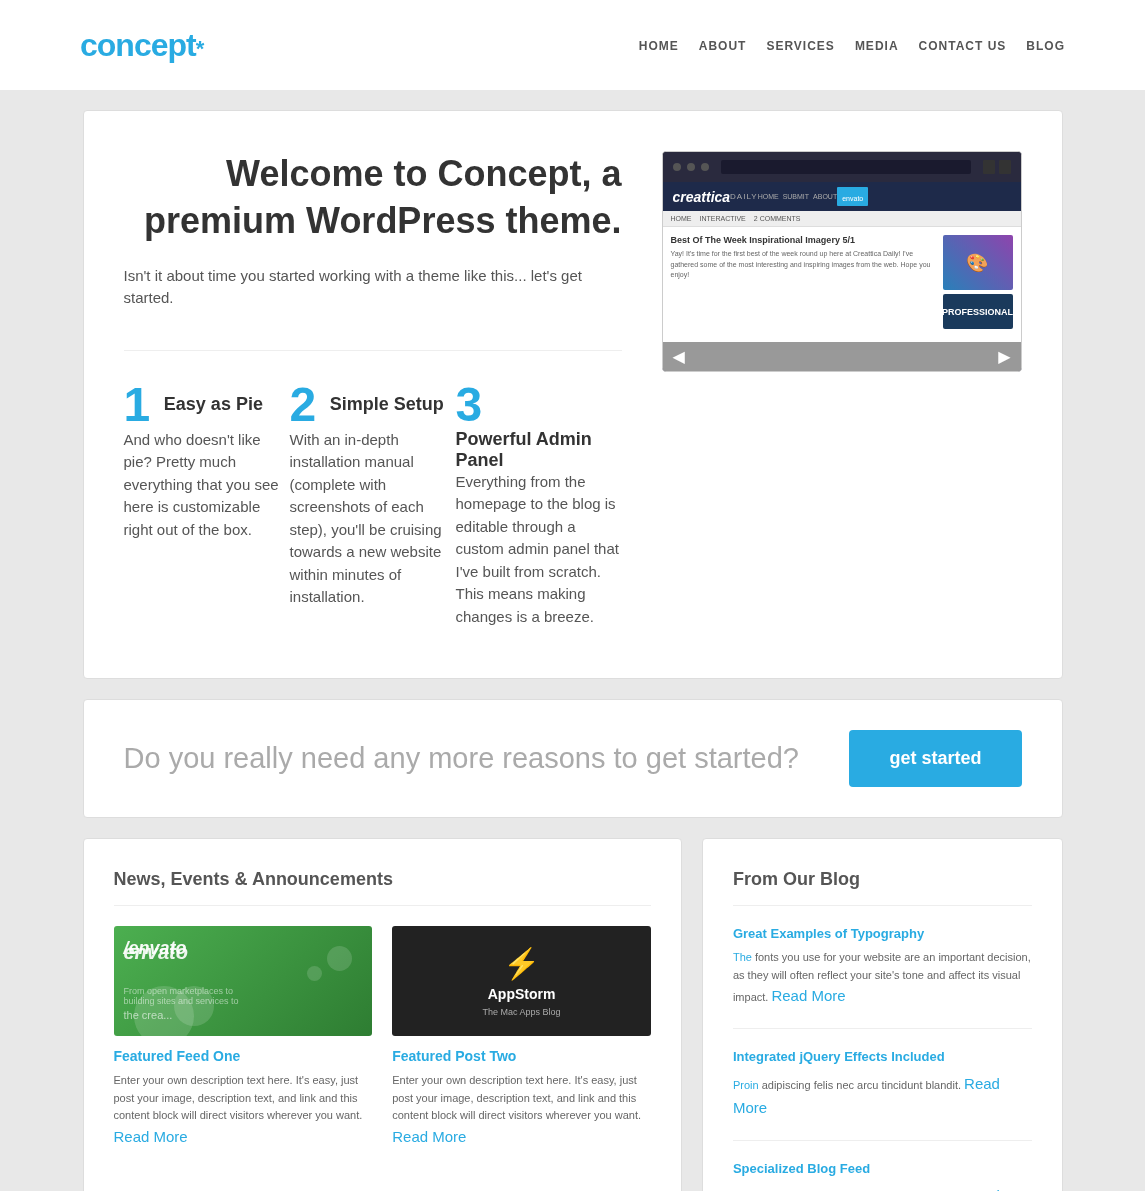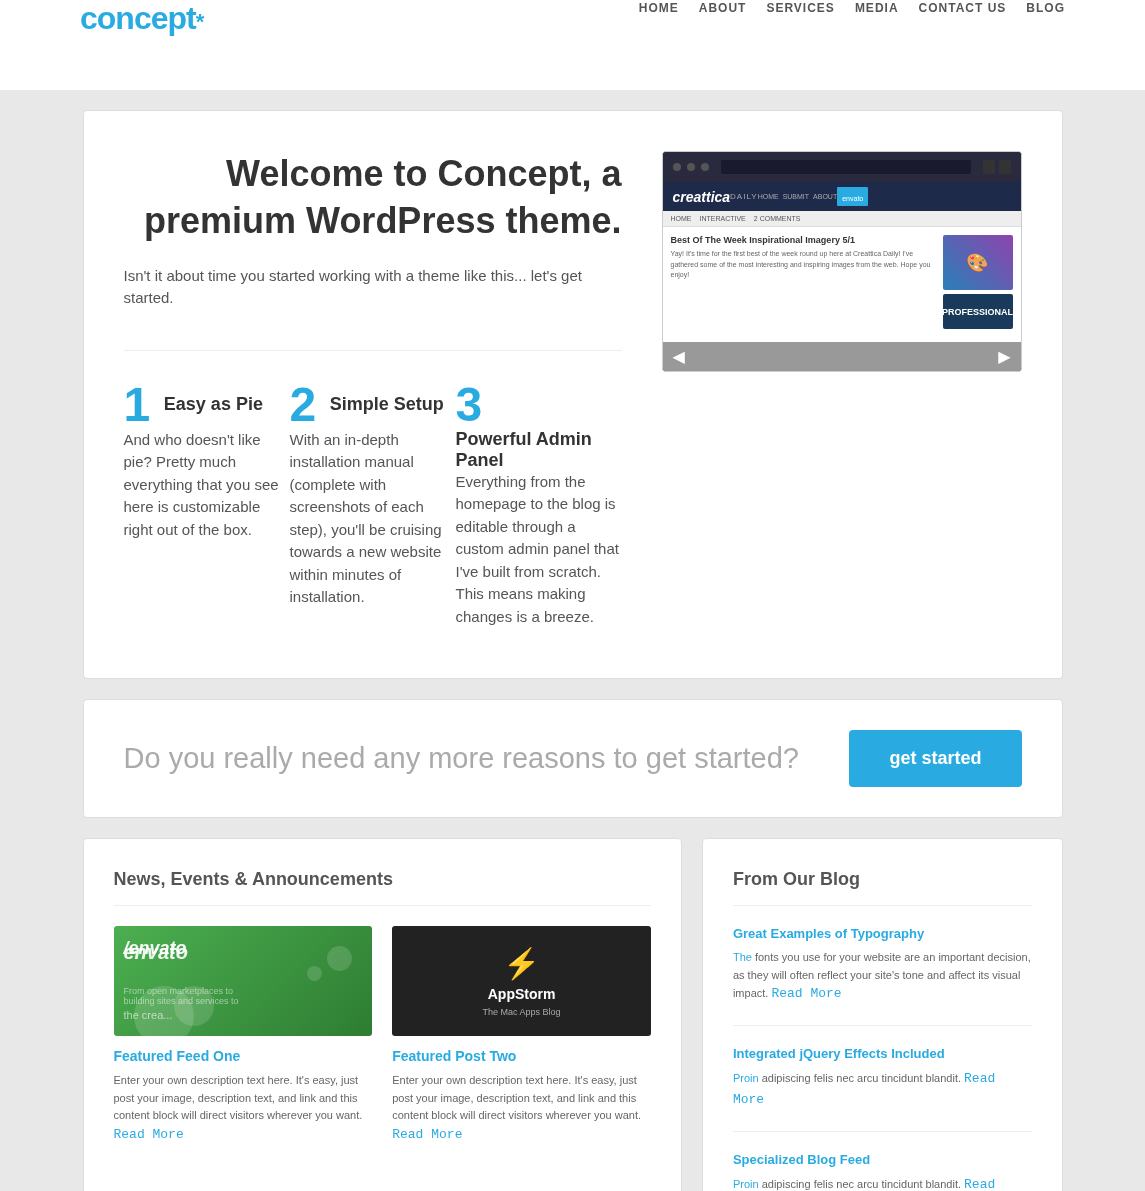--- a/index.html
+++ b/index.html
@@ -1,19 +1,19 @@
 <!DOCTYPE html>
 <html><head>
   <meta charset="utf-8">
   <style>
     * { margin: 0; padding: 0; box-sizing: border-box; }
     body { font-family: Arial, sans-serif; background: #e8e8e8; color: #444; font-size: 13px; }
 
     
-    #header { background: #fff; padding: 0 80px; display: flex; justify-content: space-between; height: 90px; }
+    #header { background: #fff; padding: 0 80px; display: flex; align-items: center; justify-content: space-between; height: 90px; }
     .logo { font-size: 28px; color: #555; font-weight: 300; letter-spacing: -1px; }
     .logo span { color: #29abe2; font-weight: bold; font-size: 32px; }
     nav ul { list-style: none; display: flex; gap: 20px; }
     nav ul li a { text-decoration: none; color: #555; font-size: 12px; font-weight: bold; letter-spacing: 1px; text-transform: uppercase; }
 
     
     .main-wrapper { max-width: 980px; margin: 0 auto; padding: 20px 0; }
 
     
     .hero-section { background: #fff; border: 1px solid #ddd; border-radius: 4px; padding: 40px 40px 50px; margin-bottom: 20px; display: flex; gap: 40px; align-items: flex-start; }
@@ -50,21 +50,21 @@
     .news-post { flex: 1; }
     .post-image-envato { background: linear-gradient(135deg, #4caf50, #2e7d32); height: 110px; border-radius: 3px; margin-bottom: 12px; display: flex; align-items: center; justify-content: center; position: relative; overflow: hidden; }
     .post-image-envato::before { content: 'envato'; color: rgba(255,255,255,0.9); font-size: 20px; font-weight: bold; font-style: italic; position: absolute; top: 15px; left: 10px; }
     .post-image-envato::after { content: 'the crea...'; color: rgba(255,255,255,0.6); font-size: 11px; position: absolute; bottom: 15px; left: 10px; }
     .post-image-appstorm { background: #222; height: 110px; border-radius: 3px; margin-bottom: 12px; display: flex; align-items: center; justify-content: center; flex-direction: column; gap: 5px; }
     .post-image-appstorm .bolt { color: #29abe2; font-size: 30px; }
     .post-image-appstorm .appstorm-text { color: #fff; font-size: 14px; font-weight: bold; }
     .post-image-appstorm .appstorm-sub { color: #aaa; font-size: 9px; }
     .post-title { color: #29abe2; font-size: 14px; font-weight: bold; text-decoration: none; display: block; margin-bottom: 8px; }
     .post-desc { font-size: 11px; color: #666; line-height: 1.6; }
-    .read-more { color: #29abe2; text-decoration: none; font-size: 13px; font-family: Liberation Mono, monospace; }
+    .read-more { color: #29abe2; text-decoration: none; font-size: 15px; }
 
     
     .blog-post { margin-bottom: 20px; padding-bottom: 20px; border-bottom: 1px solid #eee; }
     .blog-post:last-child { border-bottom: none; }
     .blog-post-title { color: #29abe2; font-size: 13px; font-weight: bold; text-decoration: none; display: block; margin-bottom: 8px; }
     .blog-post-desc { font-size: 11px; color: #666; line-height: 1.6; }
     .blog-highlight { color: #29abe2; }
 
     
     .bokeh-circle { position: absolute; border-radius: 50%; background: rgba(255,255,255,0.15); }

